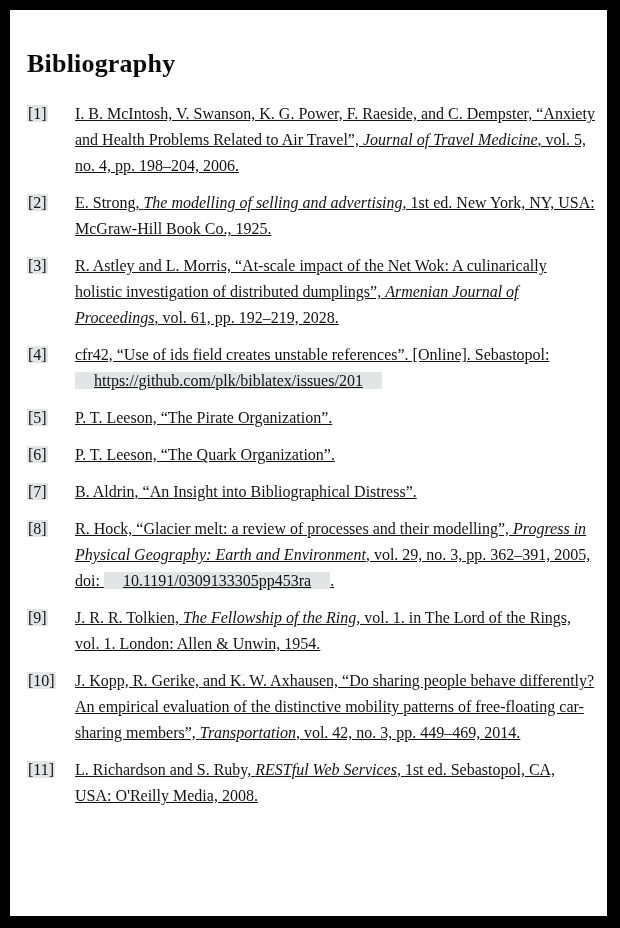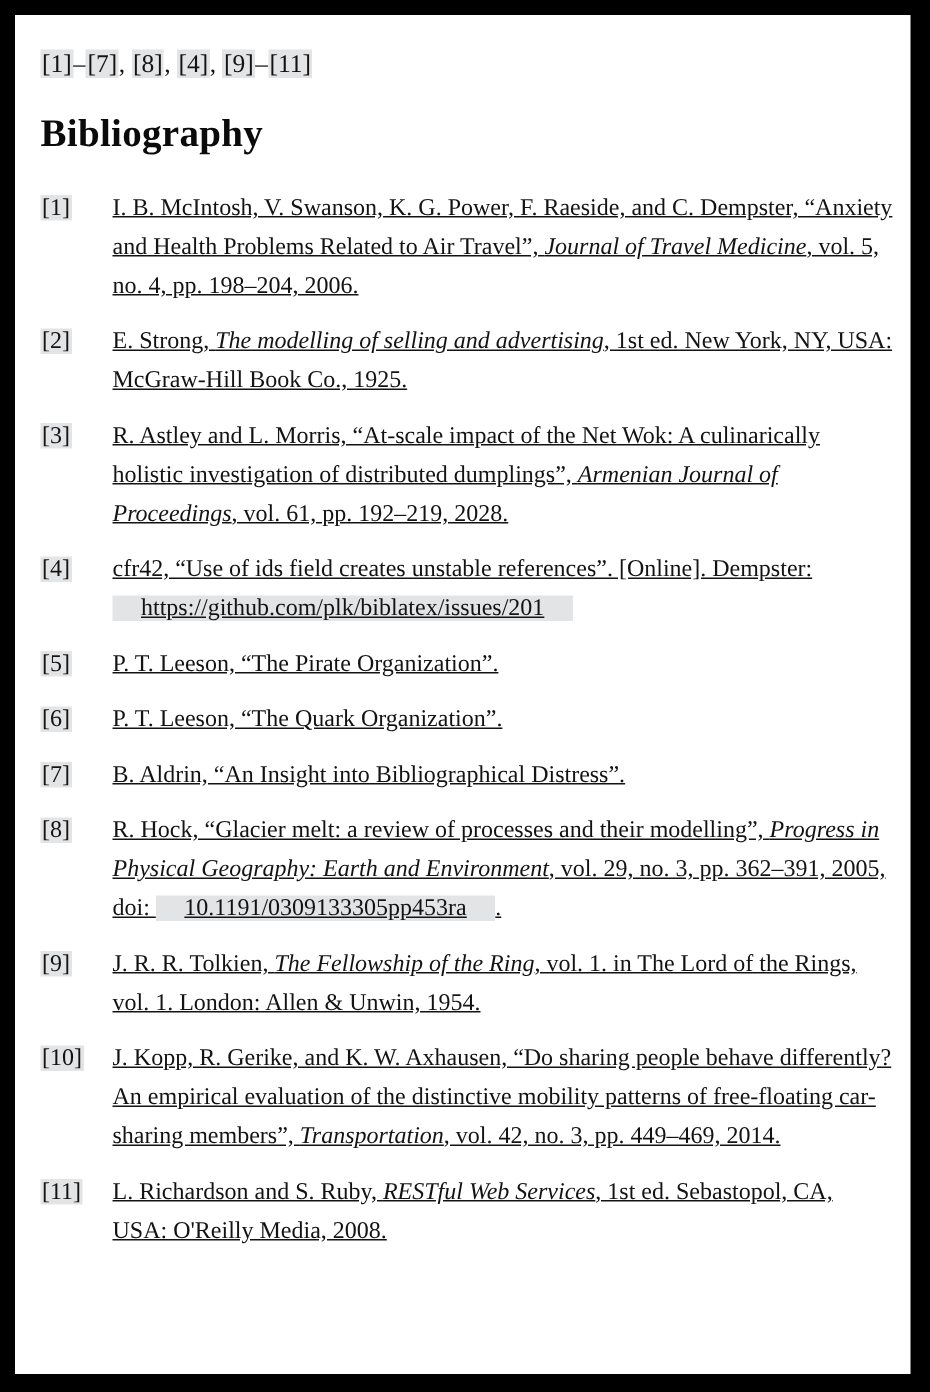--- a/index.html
+++ b/index.html
@@ -80,40 +80,39 @@
   .ref-text .link-chip {
     padding: 0 19px;
   }
 </style>
 </head>
 <body>
 
 <div class="page">
   <div class="content">
 
-    <div class="citation-line"><span class="link-chip">[1]</span><span>–</span><span class="link-chip">[7]</span><span>, </span><span class="link-chip">[8]</span><span>, </span><span class="link-chip">[4]</span><span>, </span><span class="link-chip">[9]</span><span>–</span><span class="link-chip">[11]</span></div>
 
     <h1 class="bib-heading">Bibliography</h1>
 
     <div class="ref-list">
         <div class="ref-item">
           <div class="ref-label-cell"><span class="ref-label">[1]</span></div>
           <div class="ref-text"><span>I. B. McIntosh, V. Swanson, K. G. Power, F. Raeside, and C. Dempster, “Anxiety and Health Problems Related to Air Travel”, </span><span class="italic">Journal of Travel Medicine</span><span>, vol. 5, no. 4, pp. 198–204, 2006.</span></div>
         </div>
         <div class="ref-item">
           <div class="ref-label-cell"><span class="ref-label">[2]</span></div>
           <div class="ref-text"><span>E. Strong, </span><span class="italic">The modelling of selling and advertising</span><span>, 1st ed. New York, NY, USA: McGraw-Hill Book Co., 1925.</span></div>
         </div>
         <div class="ref-item">
           <div class="ref-label-cell"><span class="ref-label">[3]</span></div>
           <div class="ref-text"><span>R. Astley and L. Morris, “At-scale impact of the Net Wok: A culinarically holistic investigation of distributed dumplings”, </span><span class="italic">Armenian Journal of Proceedings</span><span>, vol. 61, pp. 192–219, 2028.</span></div>
         </div>
         <div class="ref-item">
           <div class="ref-label-cell"><span class="ref-label">[4]</span></div>
-          <div class="ref-text"><span>cfr42, “Use of ids field creates unstable references”. [Online]. Dempster: </span><span class="link-chip">https://github.com/plk/biblatex/issues/201</span></div>
+          <div class="ref-text"><span>cfr42, “Use of ids field creates unstable references”. [Online]. Sebastopol: </span><span class="link-chip">https://github.com/plk/biblatex/issues/201</span></div>
         </div>
         <div class="ref-item">
           <div class="ref-label-cell"><span class="ref-label">[5]</span></div>
           <div class="ref-text"><span>P. T. Leeson, “The Pirate Organization”.</span></div>
         </div>
         <div class="ref-item">
           <div class="ref-label-cell"><span class="ref-label">[6]</span></div>
           <div class="ref-text"><span>P. T. Leeson, “The Quark Organization”.</span></div>
         </div>
         <div class="ref-item">

